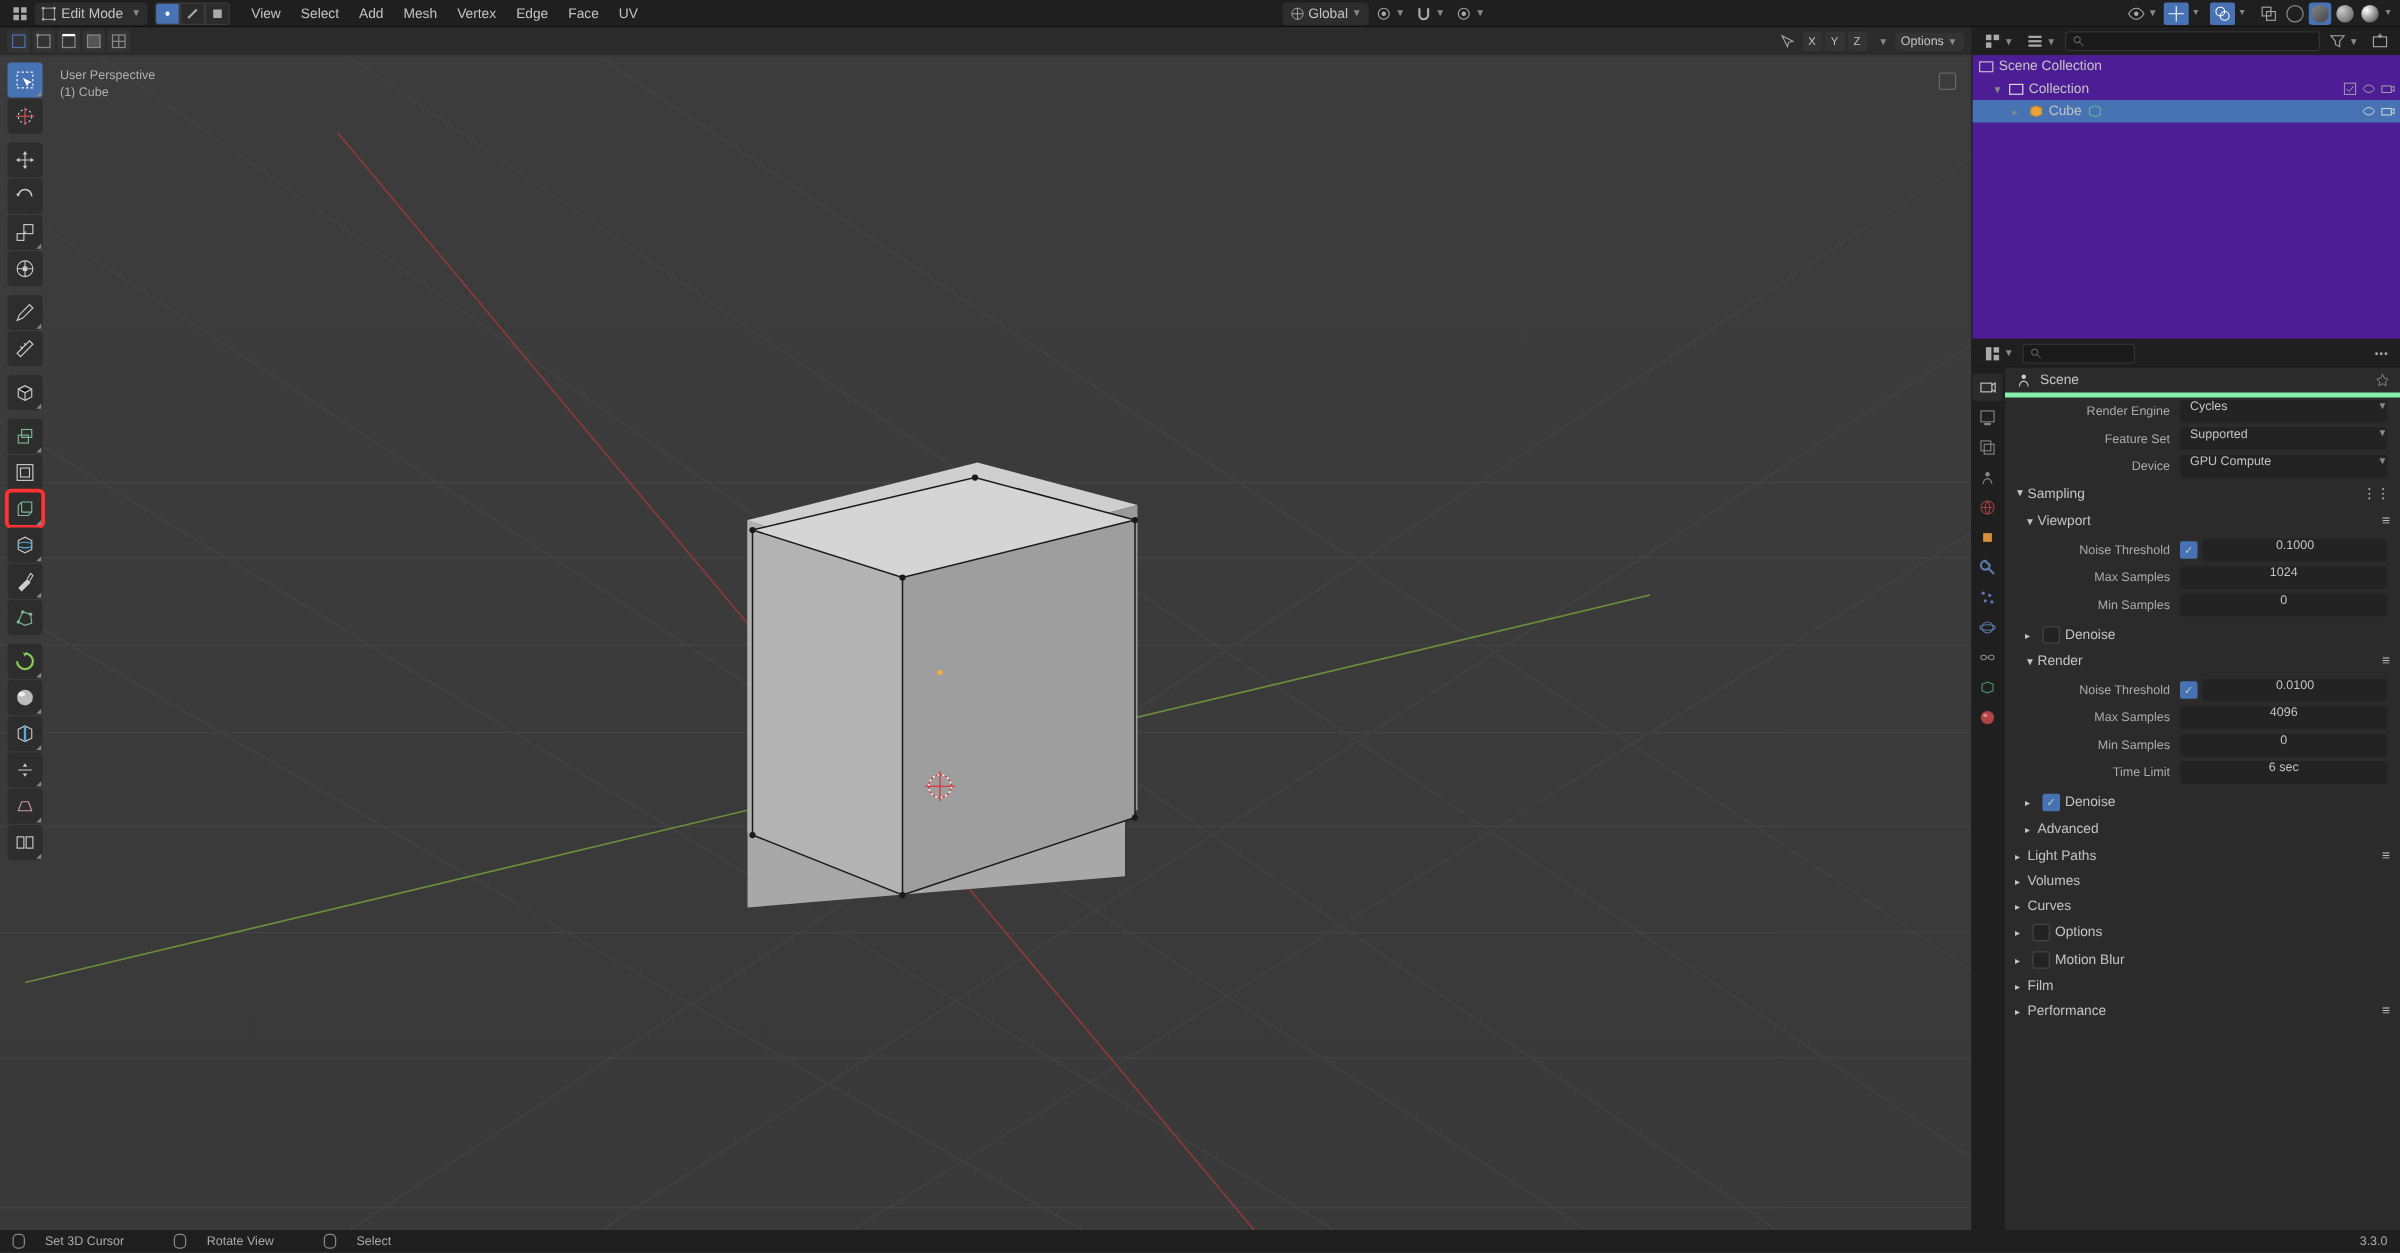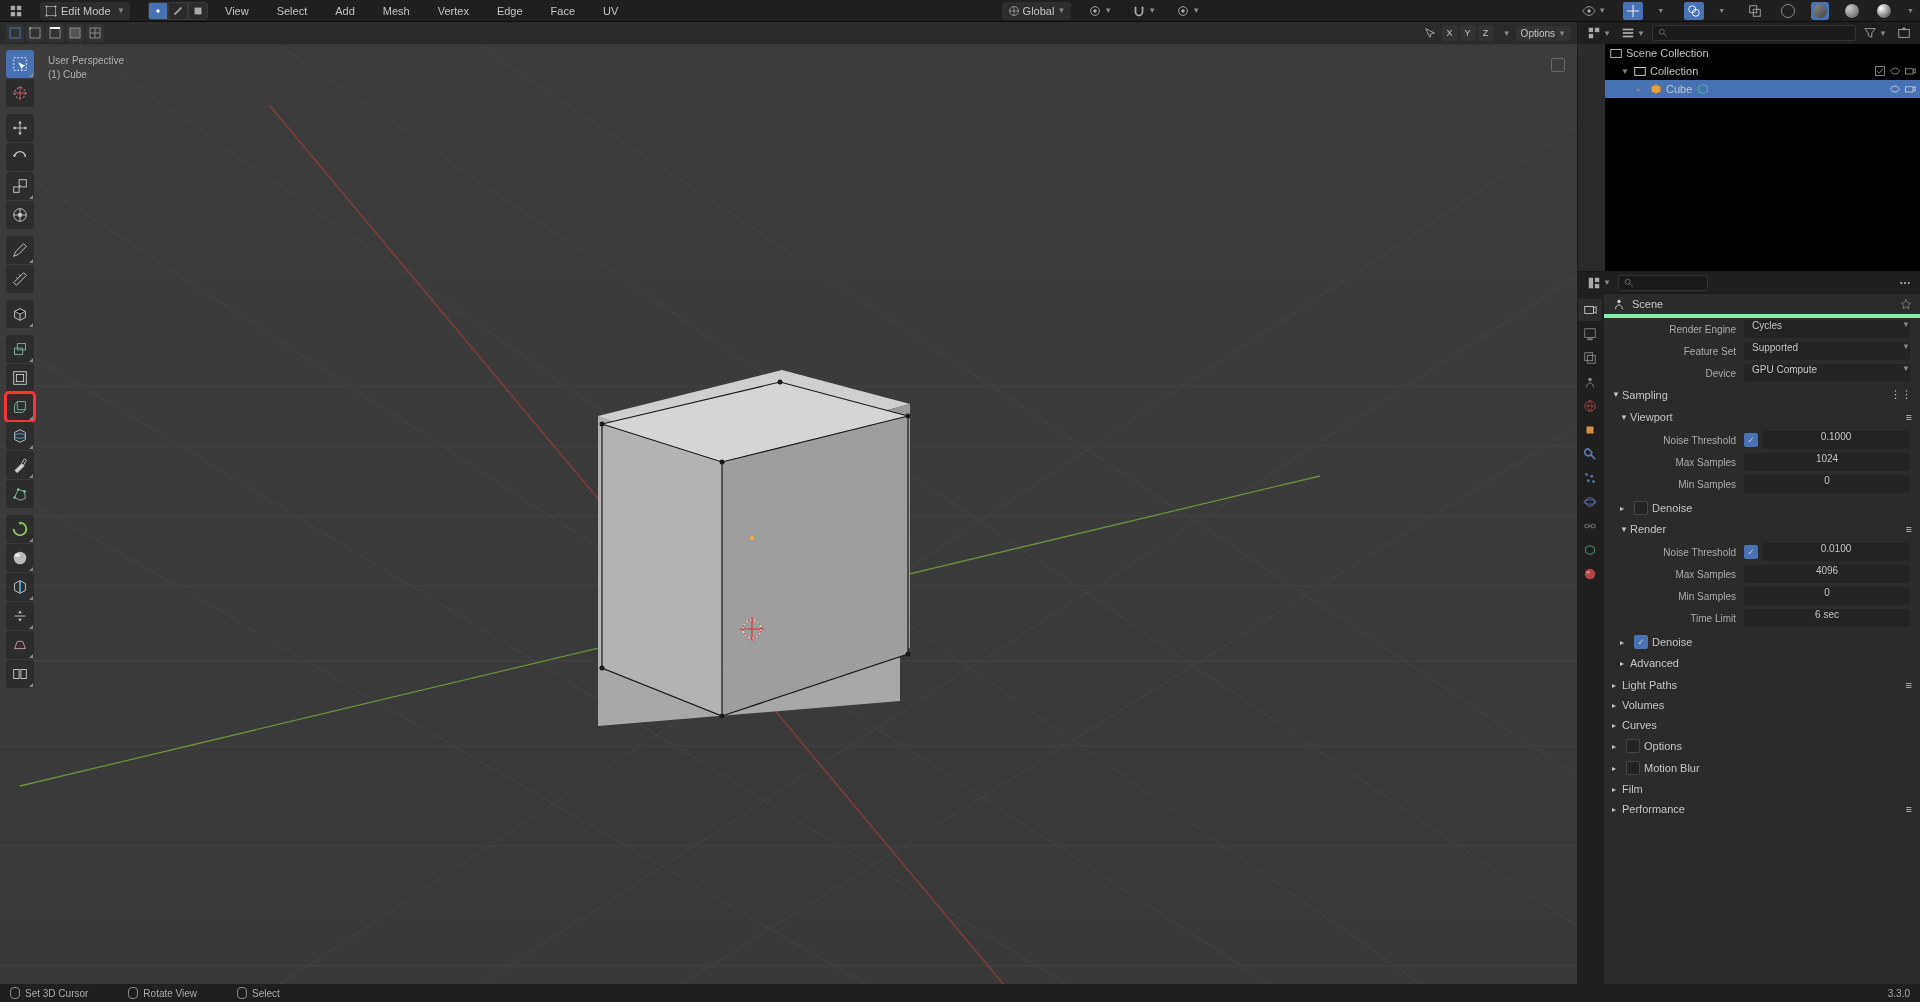--- a/index.html
+++ b/index.html
@@ -1,20 +1,20 @@
 <!DOCTYPE html>
 <html><head>
 <meta charset="utf-8">
 <style>
 * { margin: 0; padding: 0; box-sizing: border-box; font-family: -apple-system, BlinkMacSystemFont, "Segoe UI", sans-serif; }
 body { background: #2b2b2b; color: #c4c4c4; font-size: 11px; overflow: hidden; height: 1002px; width: 1920px; user-select: none; }
 
 
 .top-header { height: 22px; background: #1f1f1f; display: flex; align-items: center; padding: 0 6px; border-bottom: 1px solid #0d0d0d; }
-.header-group { display: flex; align-items: center; gap: 14px; }
+.header-group { display: flex; align-items: center; gap: 2px; }
 .header-btn { height: 18px; min-width: 18px; display: flex; align-items: center; justify-content: center; border-radius: 2px; cursor: pointer; padding: 0 3px; }
 .mode-selector { background: #2d2d2d; border-radius: 3px; padding: 1px 5px; height: 18px; display: flex; align-items: center; min-width: 90px; gap: 4px; }
 .mode-selector-txt { font-size: 11px; }
 .chevron { font-size: 8px; color: #888; margin-left: auto; }
 .menu-item { padding: 0 7px; font-size: 11px; cursor: pointer; }
 .select-mode-grp { display: flex; gap: 0; }
 .select-mode-btn { width: 20px; height: 18px; background: #2b2b2b; border: 1px solid #3a3a3a; display: flex; align-items: center; justify-content: center; }
 .select-mode-btn.active { background: #4772b3; }
 .select-mode-btn:first-child { border-radius: 3px 0 0 3px; }
 .select-mode-btn:last-child { border-radius: 0 3px 3px 0; }
@@ -44,21 +44,21 @@
 .tool-btn.highlighted { outline: 3px solid #ff3333; outline-offset: -1px; }
 .tool-corner { position: absolute; bottom: 1px; right: 1px; width: 0; height: 0; border-style: solid; border-width: 0 0 4px 4px; border-color: transparent transparent #888 transparent; }
 
 
 .viewport-info { position: absolute; left: 48px; top: 32px; font-size: 10px; line-height: 14px; color: #b0b0b0; }
 .opt-box { background: #333; border-radius: 3px; padding: 2px 5px; font-size: 10px; display:flex; align-items:center; gap:3px; }
 
 
 .outliner { height: 250px; border-bottom: 1px solid #1a1a1a; display: flex; flex-direction: column; }
 .outliner-header { height: 22px; background: #1f1f1f; display: flex; align-items: center; padding: 0 6px; gap: 4px; }
-.outliner-body { flex: 1; background: #000000; overflow: auto; margin-left: 27px; }
+.outliner-body { flex: 1; background: #4c1d95; overflow: auto; }
 .outliner-row { height: 18px; display: flex; align-items: center; padding: 0 4px; font-size: 11px; }
 .outliner-row.selected { background: #4772b3; }
 .outliner-toggle { width: 12px; font-size: 8px; color: #888; }
 .outliner-icon { width: 14px; height: 14px; margin-right: 3px; }
 .outliner-right { margin-left: auto; display: flex; gap: 3px; }
 .search-box { background: #1a1a1a; border: 1px solid #333; border-radius: 3px; height: 16px; flex: 1; padding: 0 5px; font-size: 10px; color: #888; display:flex; align-items:center; }
 
 
 .properties { flex: 1; display: flex; }
 .prop-tabs { width: 26px; background: #1f1f1f; display: flex; flex-direction: column; padding-top: 4px; }
@@ -77,21 +77,21 @@
 .prop-checkbox.unchecked { background: #232323; border: 1px solid #444; }
 
 .panel-header { display: flex; align-items: center; padding: 4px 8px; font-size: 11px; cursor: pointer; }
 .panel-header .disclosure { width: 10px; font-size: 8px; }
 .panel-header .panel-opts { margin-left: auto; }
 .panel-body { padding: 2px 0; }
 .subpanel { margin-left: 8px; }
 
 
 .status-bar { height: 18px; background: #1f1f1f; display: flex; align-items: center; padding: 0 10px; font-size: 10px; color: #aaa; gap: 40px; }
-.status-item { display: flex; align-items: center; gap: 5px; }
+.status-item { display: flex; align-items: center; gap: 16px; }
 .mouse-icon { width: 10px; height: 12px; border: 1px solid #888; border-radius: 4px; }
 .version { margin-left: auto; }
 
 
 .nav-gizmo { position: absolute; right: 10px; top: 36px; width: 16px; }
 
 
 .grid-svg { width: 100%; height: 100%; }
 </style>
 </head>

